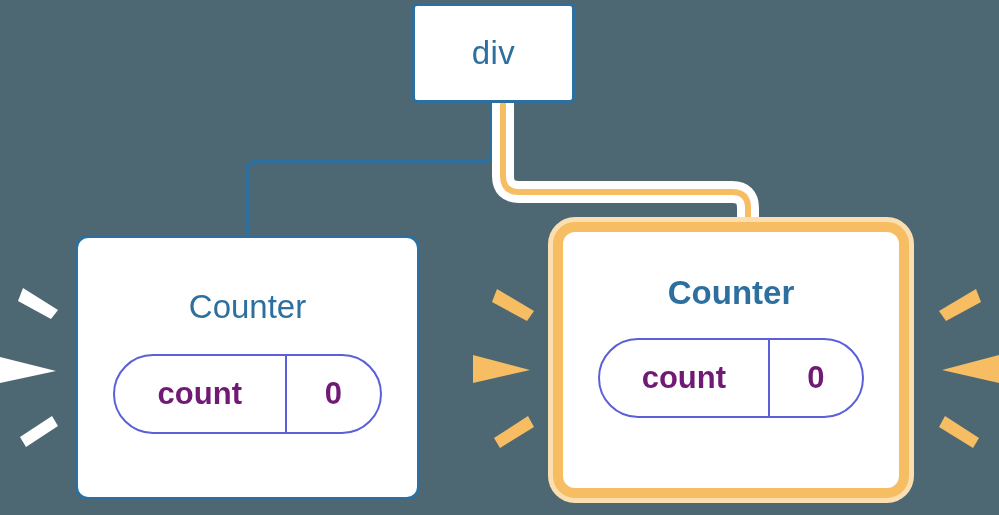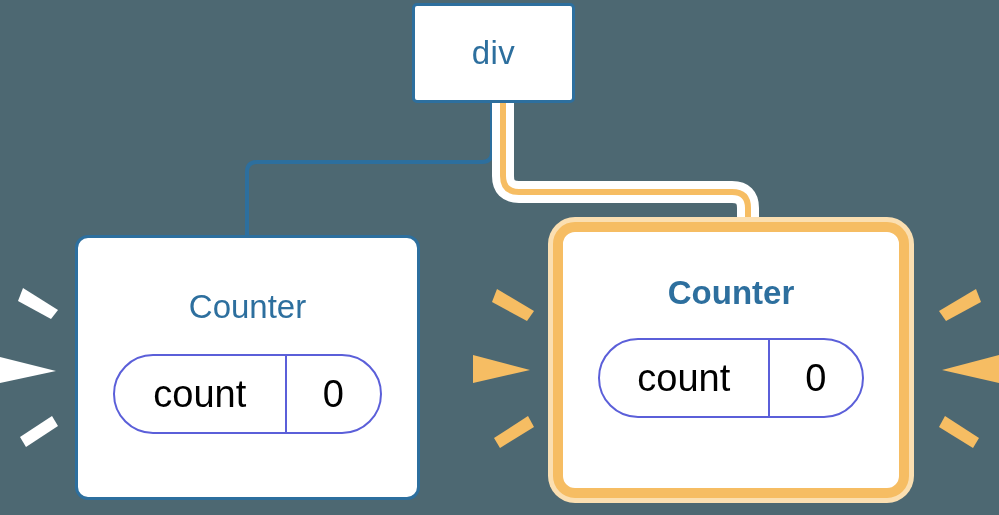--- a/index.html
+++ b/index.html
@@ -110,23 +110,23 @@
     width: 265px;
   }
   .node-counter-right .state-pill {
     margin-top: 26px;
     width: 262px;
   }
   .state-key, .state-val {
     display: flex;
     align-items: center;
     justify-content: center;
-    color: #000000;
-    font-size: 38px;
-    font-weight: 400;
+    color: #701a75;
+    font-size: 31px;
+    font-weight: 700;
   }
   .state-key {
     flex: 0 0 64%;
     border-right: 2px solid #5b5fd9;
   }
   .state-val {
     flex: 1 1 auto;
   }
 </style>
 </head>

